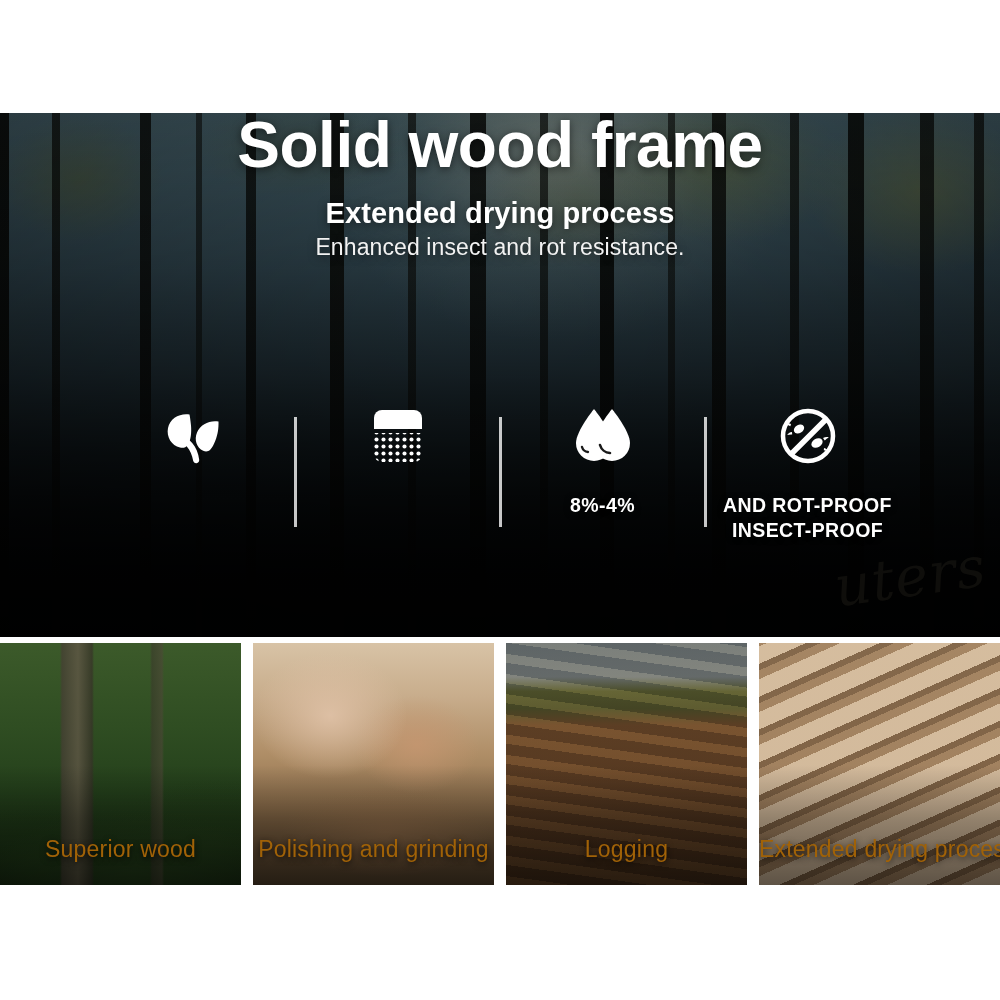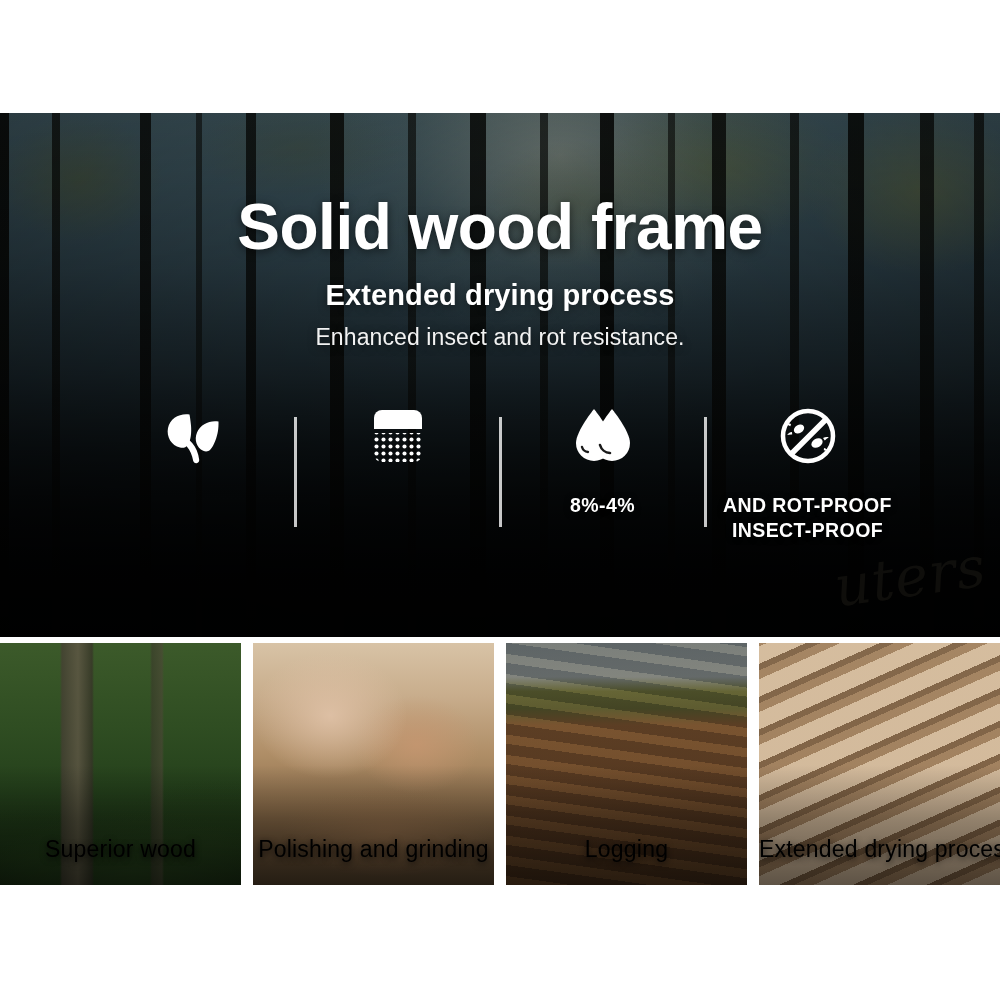--- a/index.html
+++ b/index.html
@@ -125,42 +125,41 @@
     white-space:nowrap;
     transform:rotate(-8deg);
     pointer-events:none;
     user-select:none;
   }
 
   .hero-content {
     position:absolute; inset:0;
     display:flex; flex-direction:column;
     align-items:center;
-    padding-top:82px;
     text-align:right;
   }
 
   .hero-title {
     font-size:64px;
     font-weight:bold;
     color:#ffffff;
     letter-spacing:-0.5px;
     line-height:1.0;
     text-shadow:0 2px 10px rgba(0,0,0,0.55);
   }
   .hero-sub {
     margin-top:20px;
     font-size:29px;
     font-weight:bold;
     color:#ffffff;
     letter-spacing:0.1px;
     text-shadow:0 2px 8px rgba(0,0,0,0.5);
   }
   .hero-desc {
-    margin-top:12px;
+    margin-top:4px;
     font-size:23px;
     font-weight:normal;
     color:#f2f2f2;
     letter-spacing:0.1px;
     text-shadow:0 2px 8px rgba(0,0,0,0.5);
   }
 
   
   .features {
     position:absolute; left:0; top:290px;
@@ -212,21 +211,21 @@
     overflow:hidden;
   }
   .tile-img { position:absolute; inset:0; }
   .tile-scrim {
     position:absolute; left:0; right:0; bottom:0; height:120px;
     background:linear-gradient(to bottom, rgba(0,0,0,0) 0%, rgba(0,0,0,0.30) 45%, rgba(0,0,0,0.55) 100%);
   }
   .tile-caption {
     position:absolute; left:0; right:0; bottom:22px;
     text-align:center;
-    color:#000000;
+    color:#a16207;
     font-size:23px;
     font-weight:normal;
     letter-spacing:0.2px;
     text-shadow:0 2px 6px rgba(0,0,0,0.8);
     white-space:nowrap;
   }
 
   
   .img-forest {
     background:

